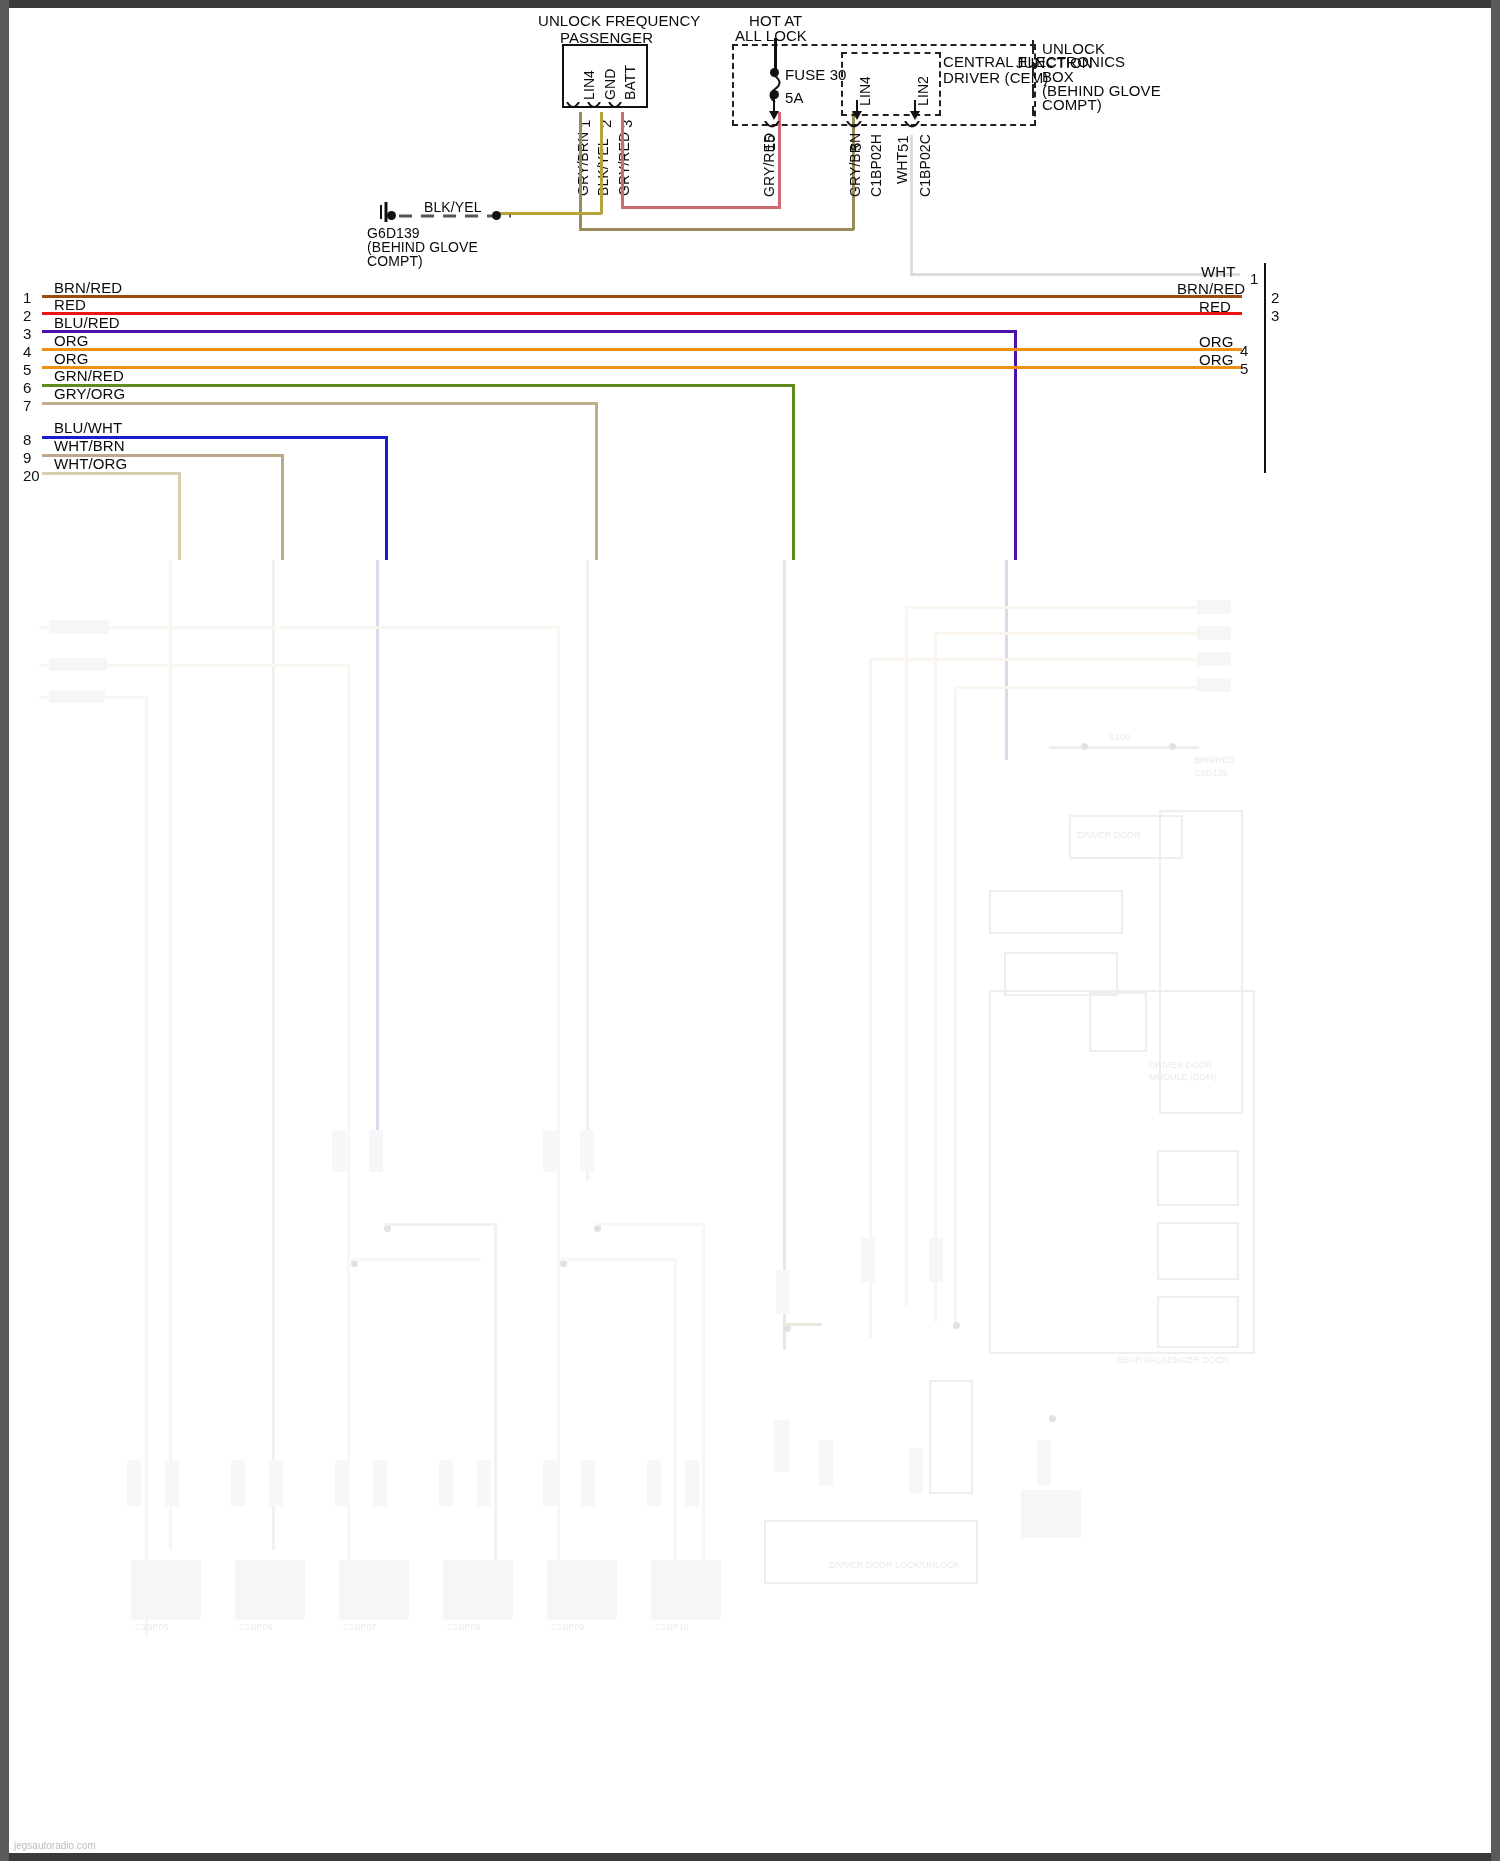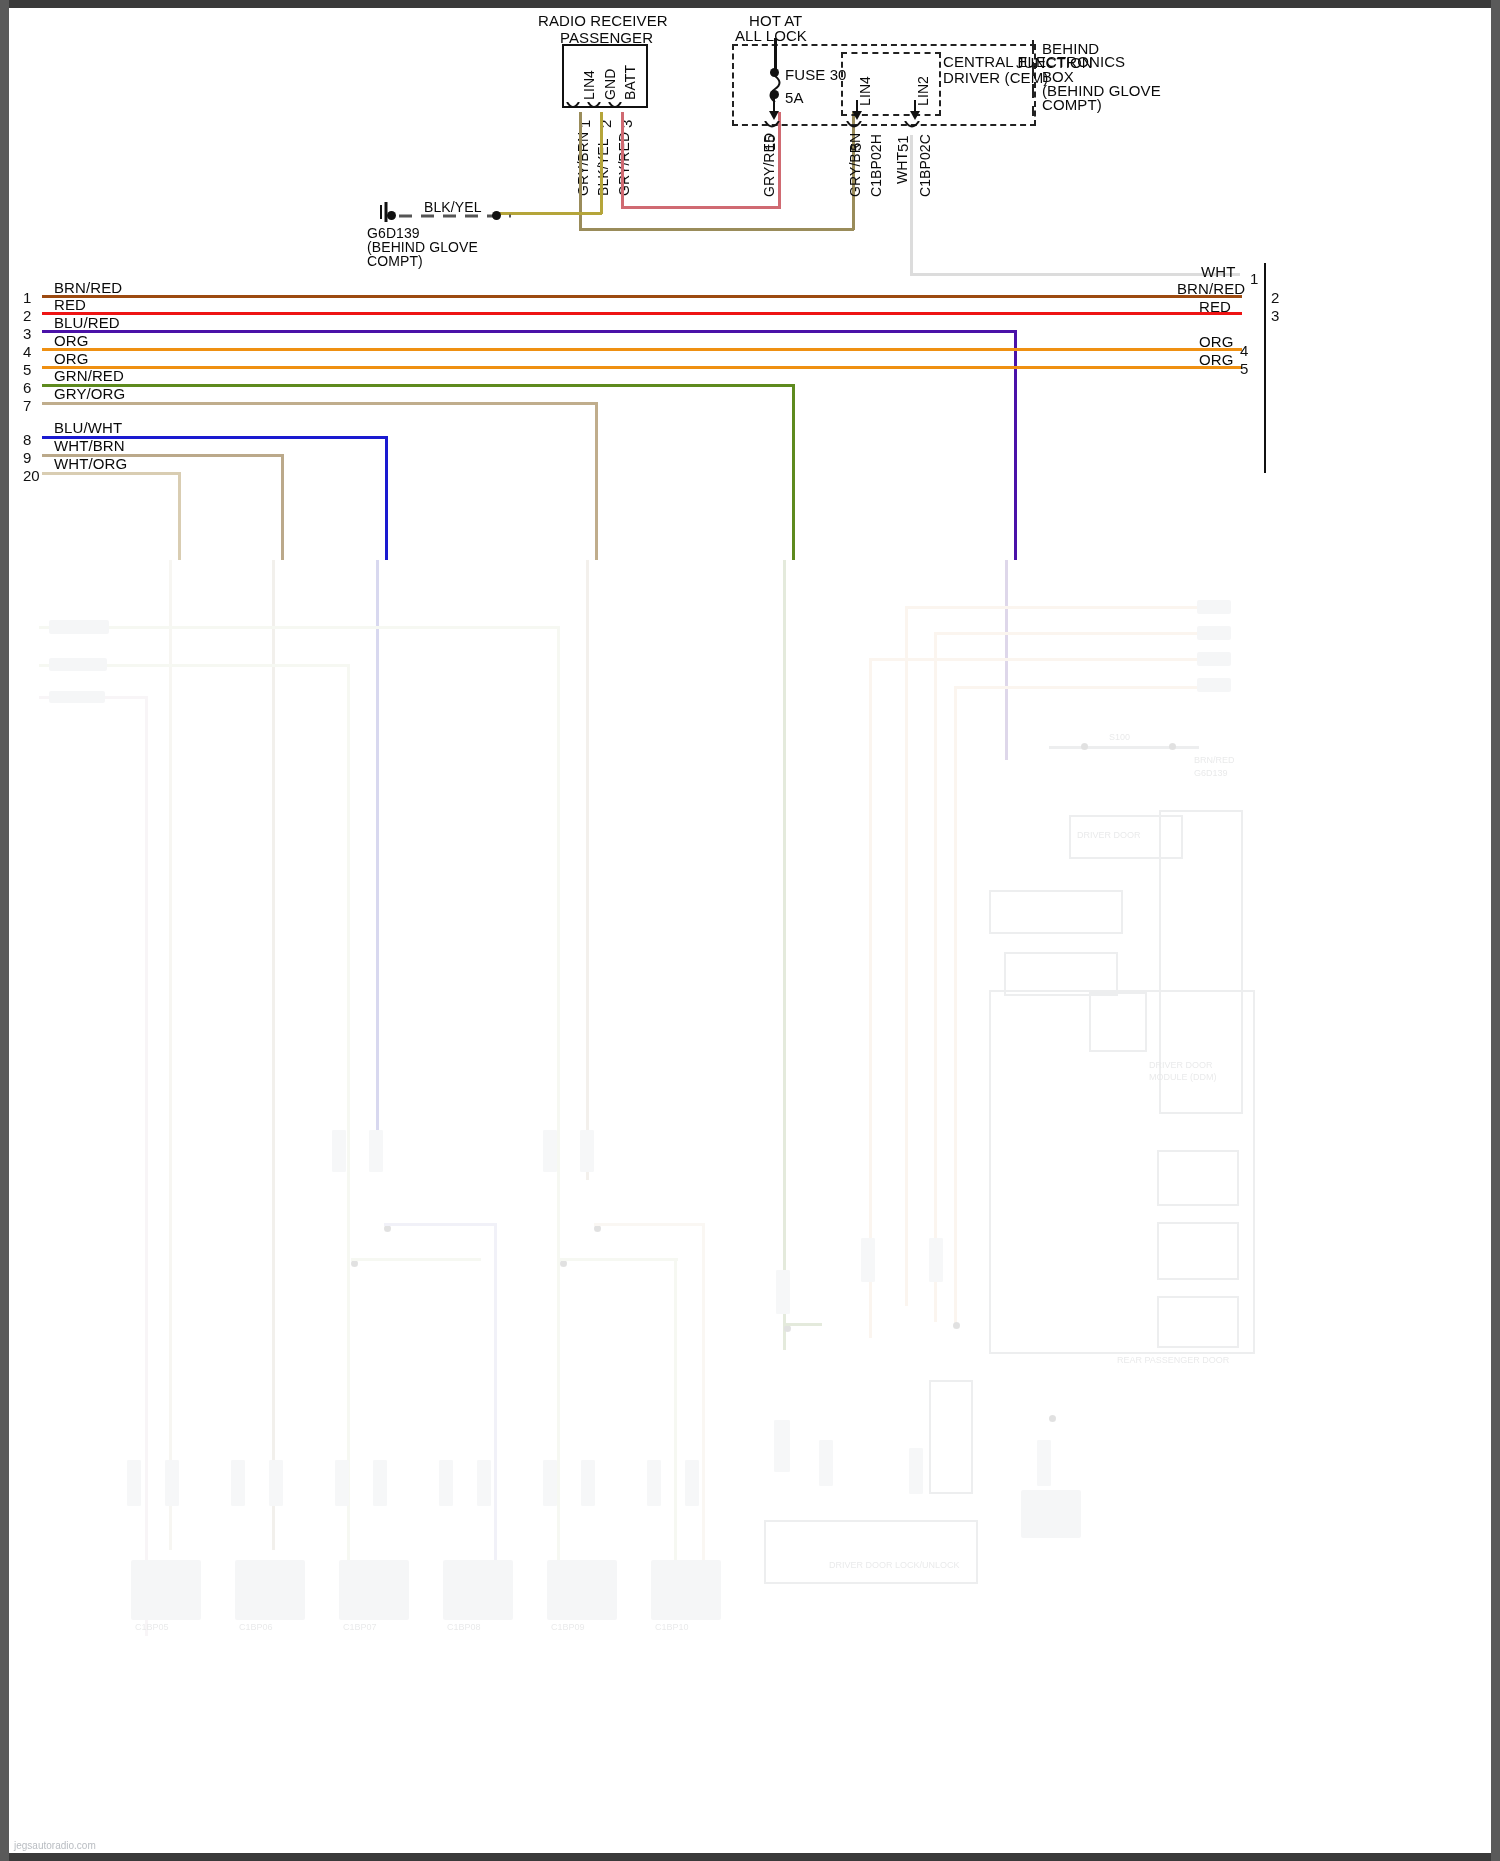--- a/index.html
+++ b/index.html
@@ -48,21 +48,21 @@
 
 <div id="page">
 
   <div class="frame-top"></div>
   <div class="frame-bottom"></div>
   <div class="frame-left"></div>
   <div class="frame-right"></div>
 
   <div id="sharp">
 
-    <div class="lbl" style="left:529px;top:4px;">RADIO RECEIVER</div>
+    <div class="lbl" style="left:529px;top:4px;">UNLOCK FREQUENCY</div>
     <div class="lbl" style="left:551px;top:21px;">PASSENGER</div>
     <div class="box-solid" style="left:553px;top:36px;width:82px;height:60px;"></div>
 
     <div class="lbl sm vert" style="left:572px;top:92px;">LIN4</div>
     <div class="lbl sm vert" style="left:593px;top:92px;">GND</div>
     <div class="lbl sm vert" style="left:613px;top:92px;">BATT</div>
 
     <svg width="100" height="20" style="position:absolute;left:553px;top:94px;">
       <path d="M5,0 q6,10 12,0" stroke="#111" stroke-width="2" fill="none"></path>
       <path d="M26,0 q6,10 12,0" stroke="#111" stroke-width="2" fill="none"></path>
@@ -153,21 +153,21 @@
     <div class="lbl sm vert" style="left:885px;top:176px;">WHT</div>
     <div class="num vert" style="left:885px;top:144px;transform-origin:0 0;transform:rotate(-90deg);">51</div>
     <div class="lbl sm vert" style="left:908px;top:189px;">C1BP02C</div>
 
     <div class="lbl" style="left:934px;top:45px;">CENTRAL ELECTRONICS</div>
     <div class="lbl" style="left:934px;top:61px;">DRIVER (CEM)</div>
 
     <svg width="10" height="76" style="position:absolute;left:1021px;top:32px;">
       <line x1="3" y1="0" x2="3" y2="76" stroke="#222" stroke-width="2" stroke-dasharray="14,8"></line>
     </svg>
-    <div class="lbl" style="left:1033px;top:32px;">BEHIND</div>
+    <div class="lbl" style="left:1033px;top:32px;">UNLOCK</div>
     <div class="lbl" style="left:1007px;top:46px;">JUNCTION</div>
     <div class="lbl" style="left:1033px;top:60px;">BOX</div>
     <div class="lbl" style="left:1033px;top:74px;">(BEHIND GLOVE</div>
     <div class="lbl" style="left:1033px;top:88px;">COMPT)</div>
 
     <div class="vline" style="left:901px;top:127px;height:140px;background:#dcdcdc;"></div>
     <div class="hline" style="left:901px;top:265px;width:330px;background:#dcdcdc;"></div>
 
     <div class="num" style="left:14px;top:281px;">1</div>
     <div class="lbl" style="left:45px;top:271px;">BRN/RED</div>

